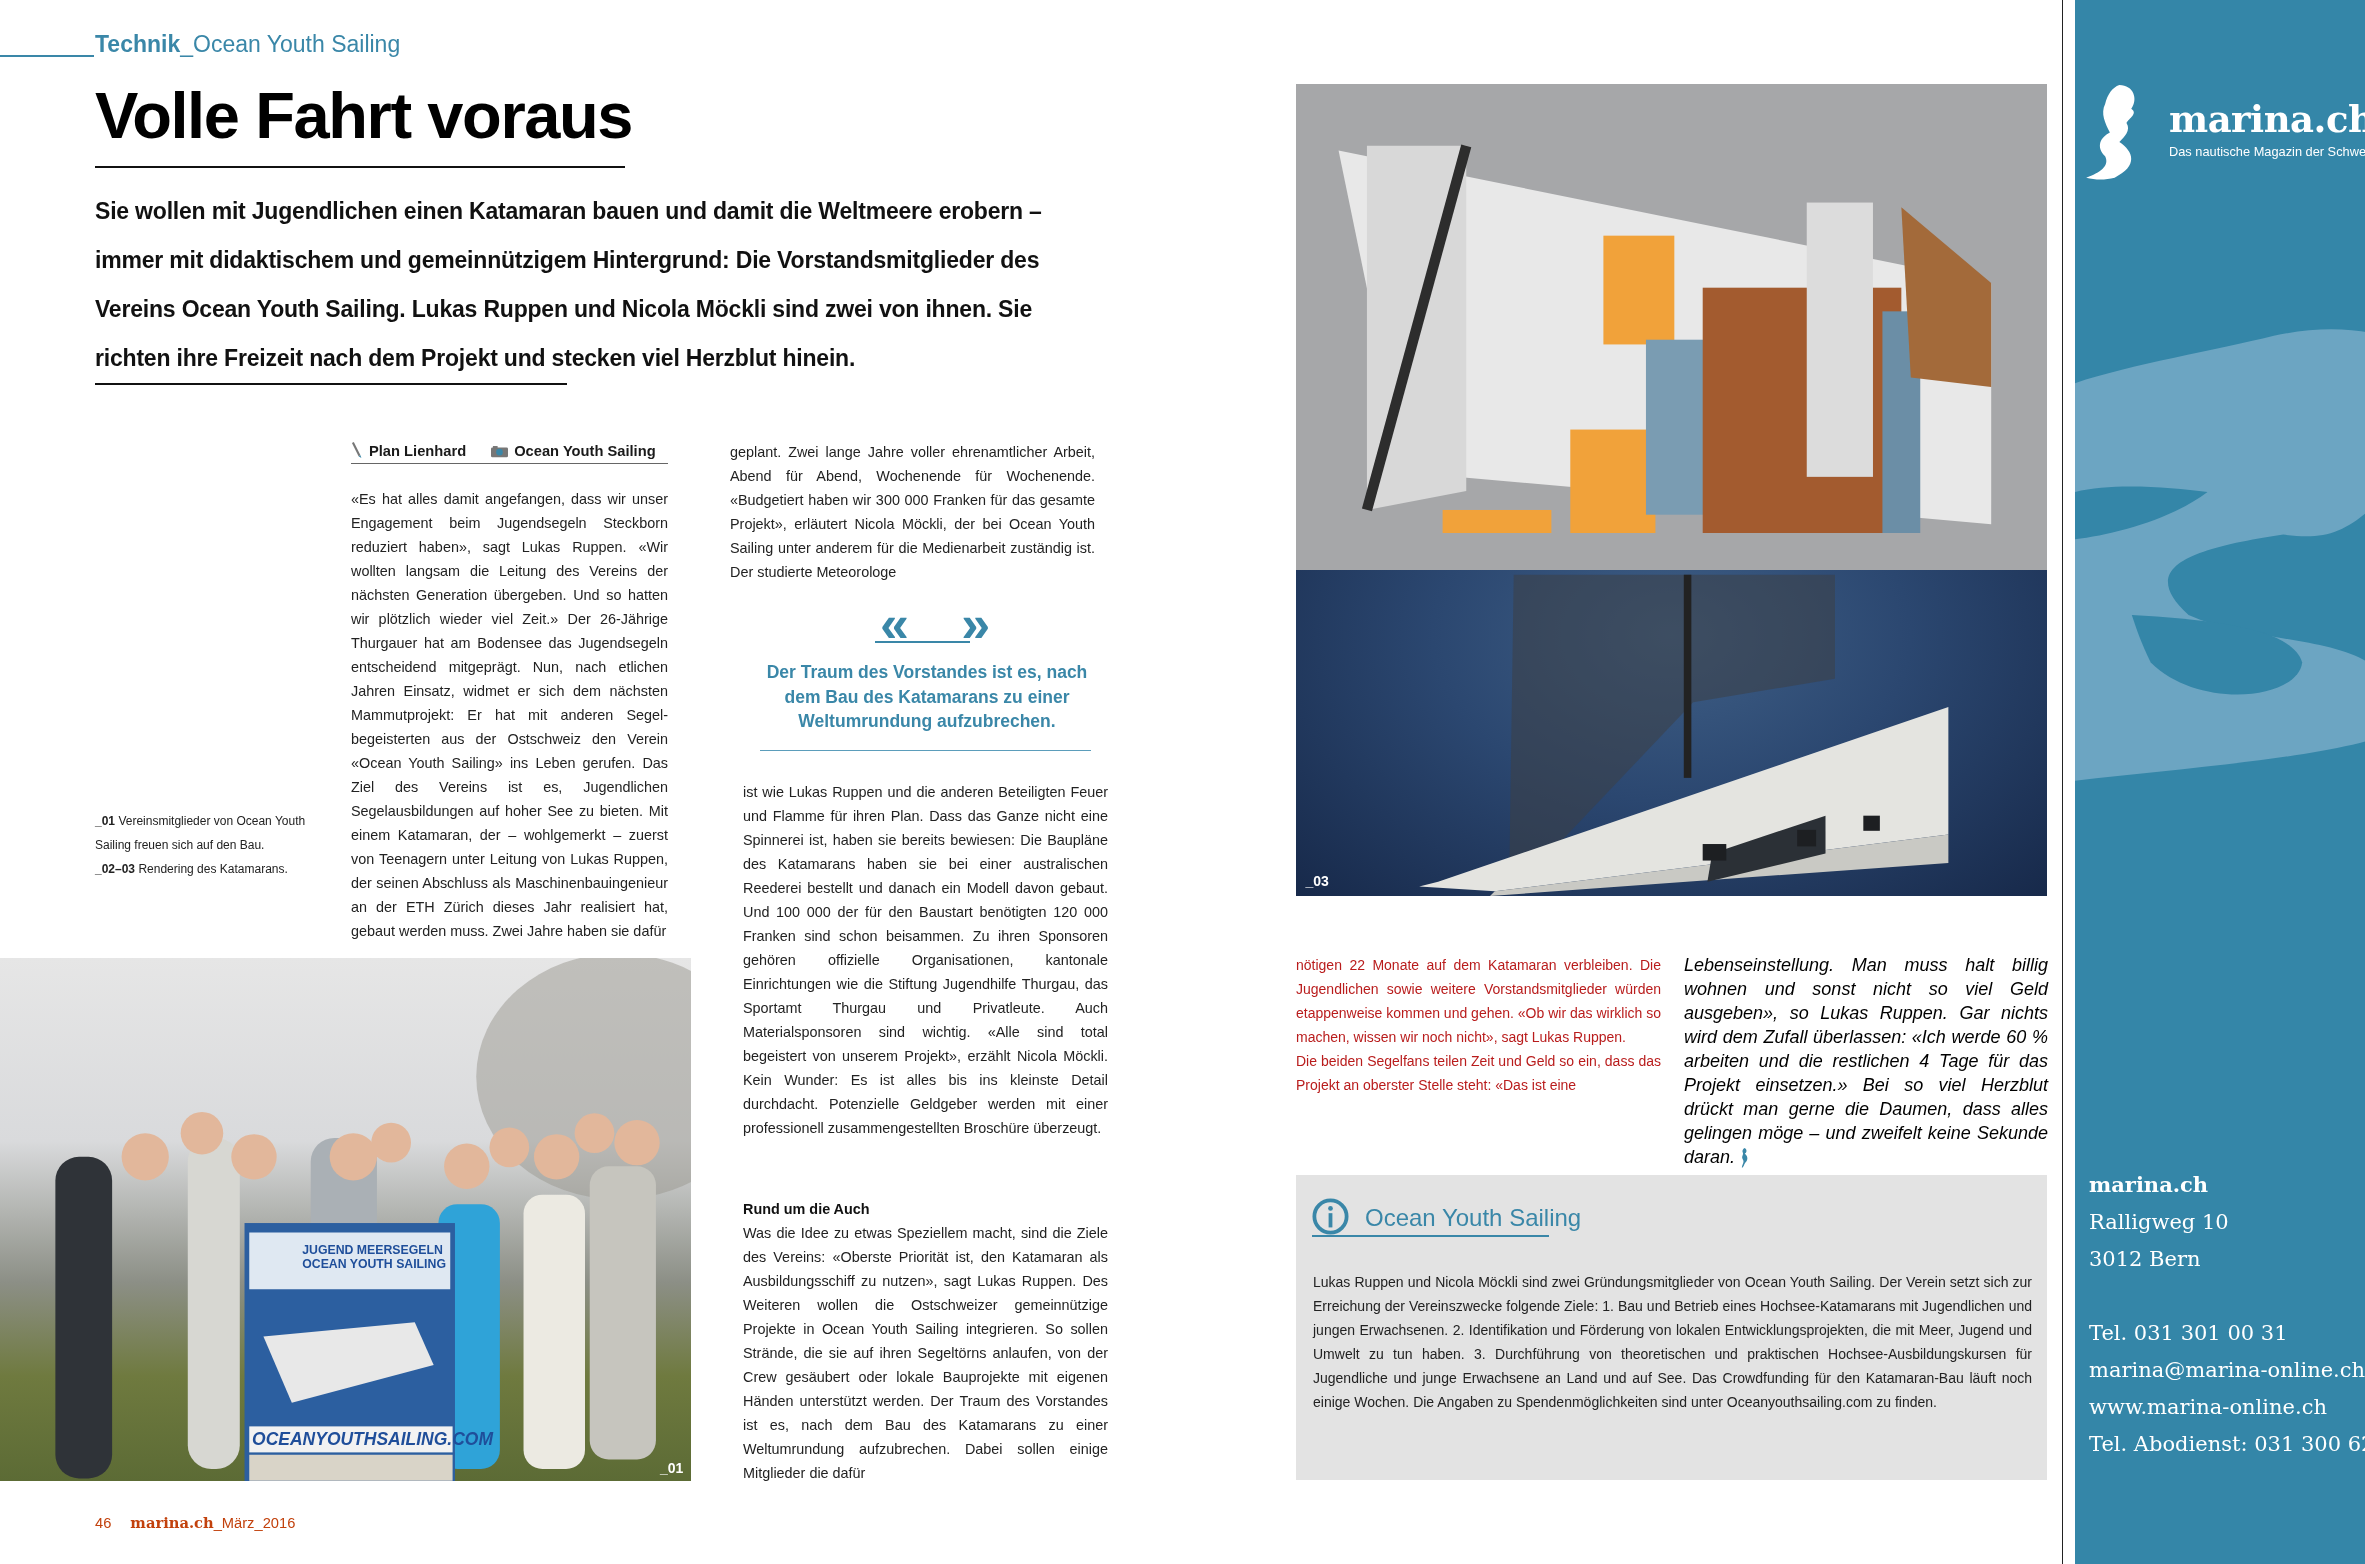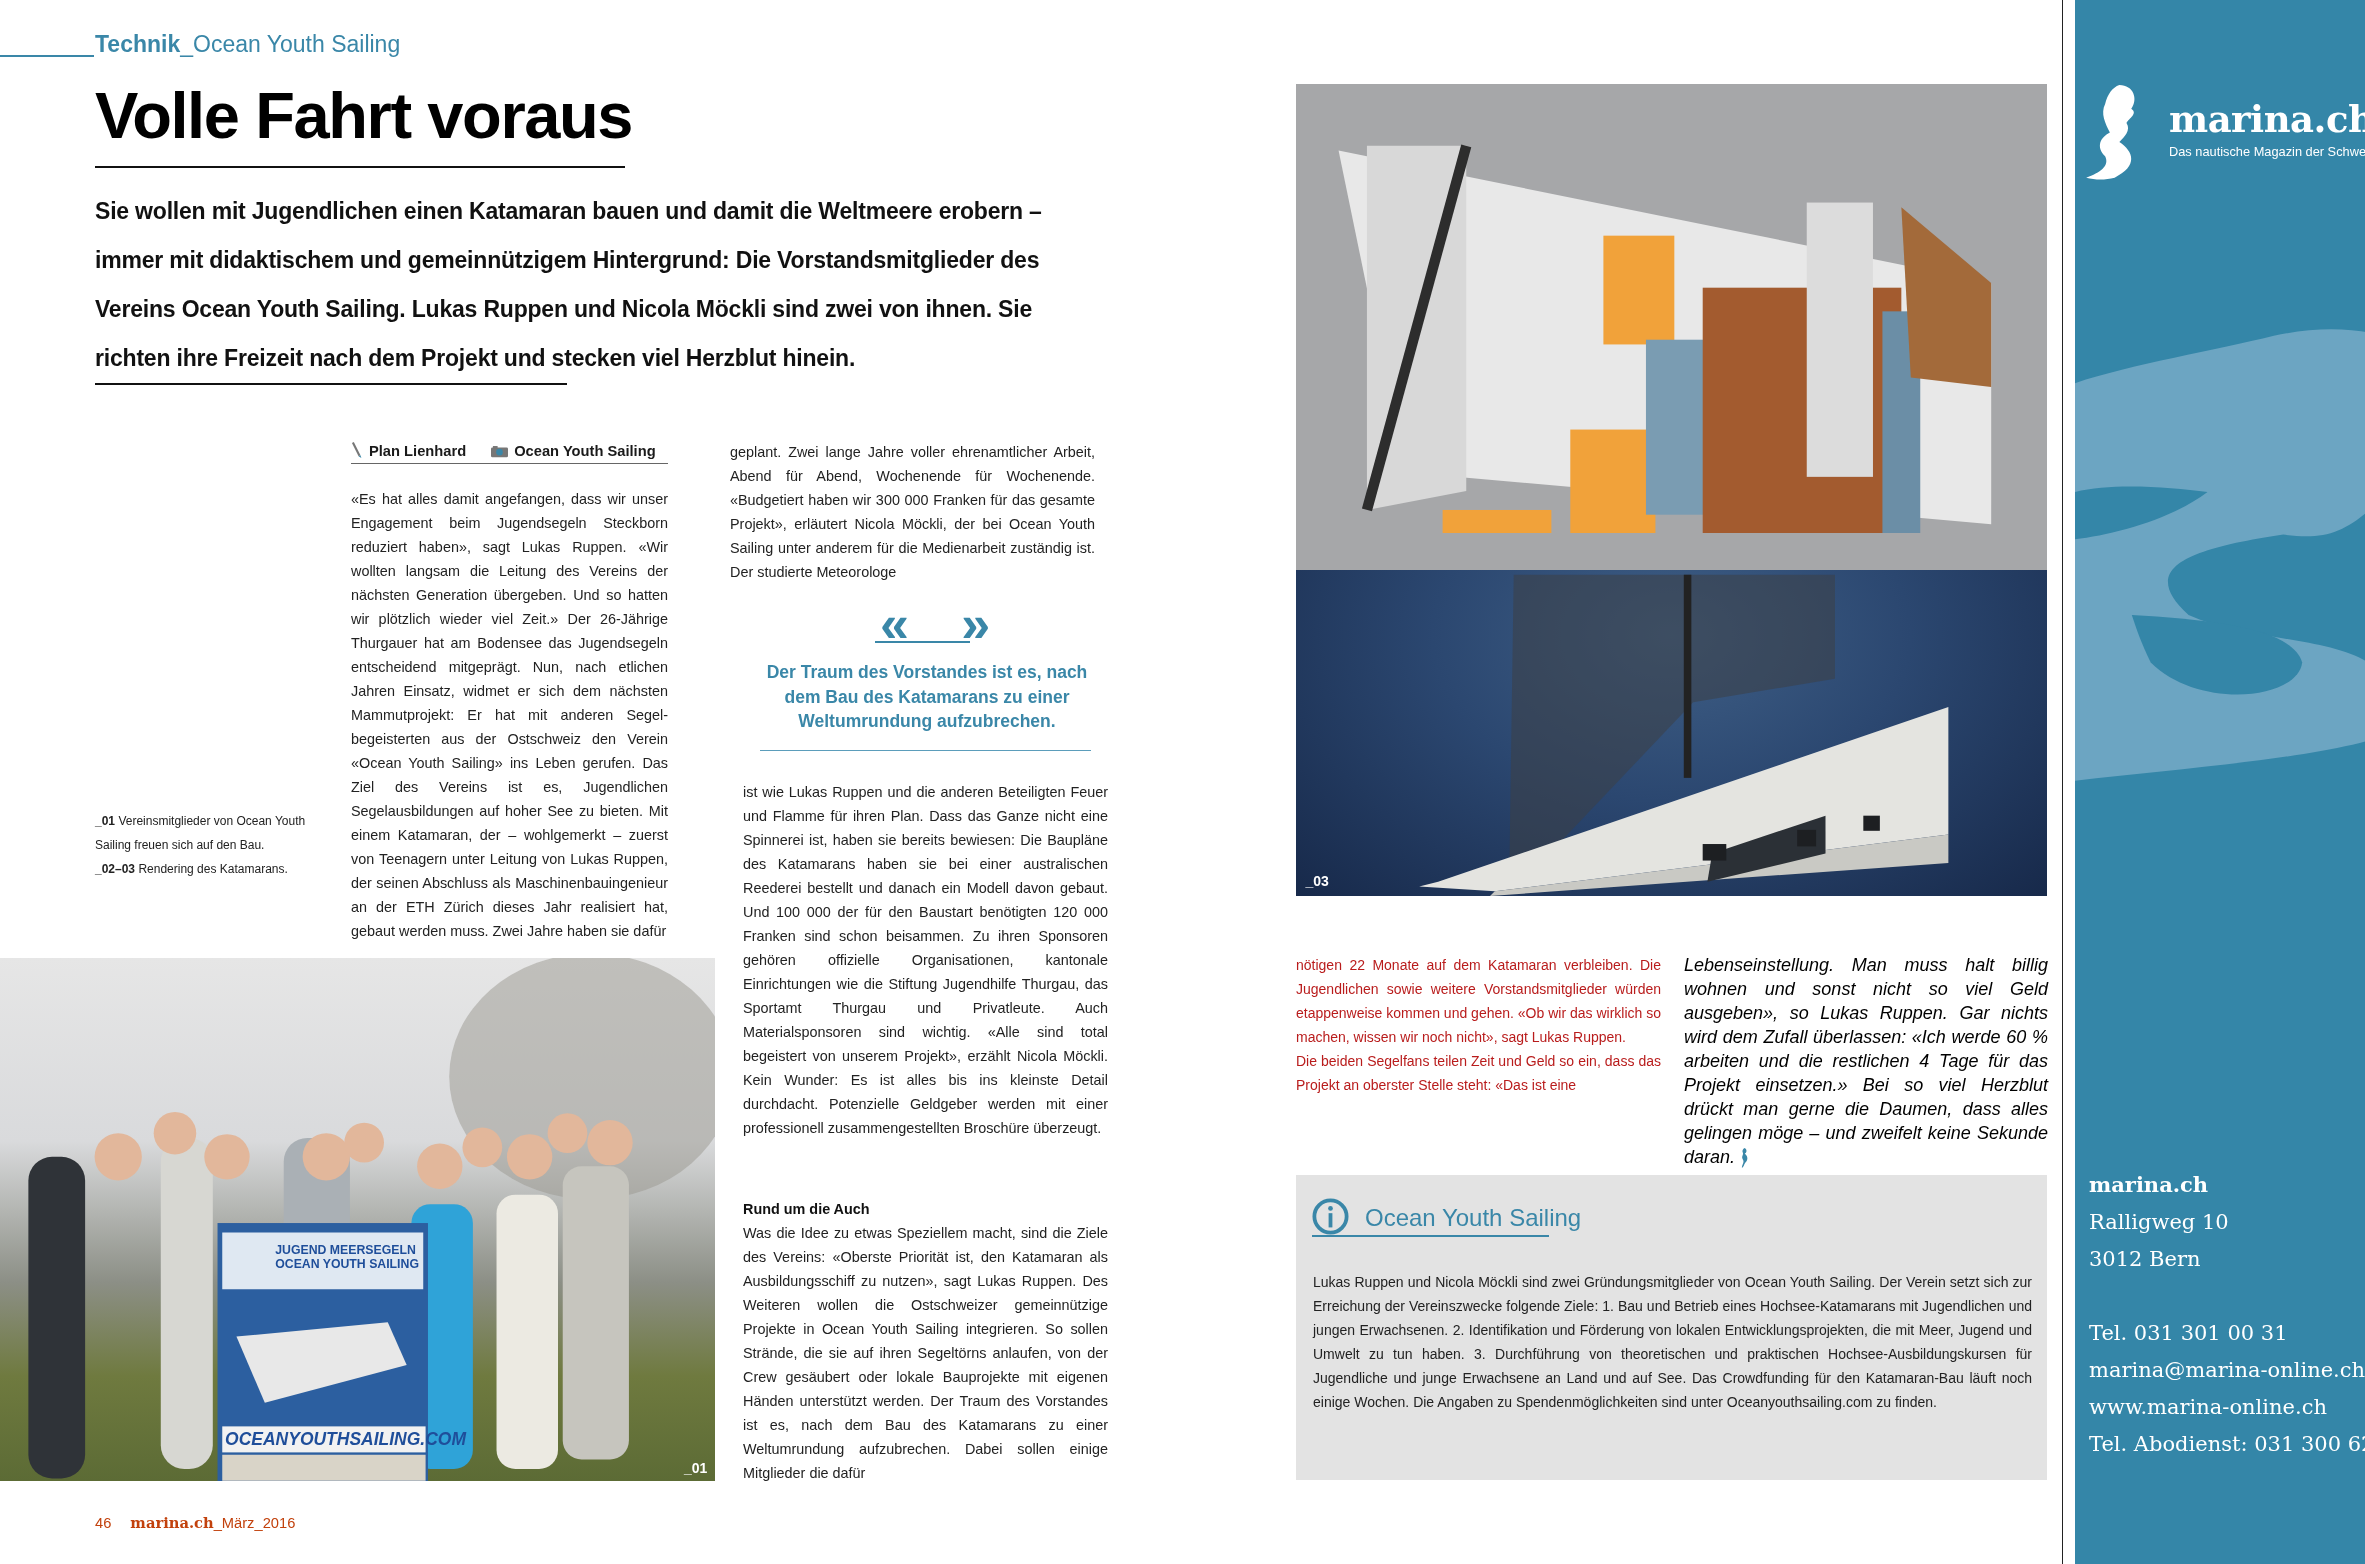--- a/index.html
+++ b/index.html
@@ -40,22 +40,22 @@
   .quote-marks { left:880px; top:598px; font-size:52px; font-weight:700; color:#3a87a8; letter-spacing:19px; line-height:1; }
   .quote-rule-top { left:875px; top:641px; width:95px; height:1.9px; background:#3a87a8; }
   .quote { left:752px; top:660px; width:350px; text-align:center; font-size:17.5px; font-weight:700; line-height:24.6px; color:#3a87a8; }
   .quote-rule-bot { left:760px; top:750px; width:331px; height:1.4px; background:#5b9dbb; }
 
   
   .captions { left:95px; top:809px; width:227px; font-size:12px; line-height:24px; color:#222; }
   .captions b { font-weight:700; }
 
   
-  .photo1 { left:0; top:958px; width:715px; height:523px; overflow:hidden;
-    background: linear-gradient(180deg,#e6e6e6 0%,#d9dadc 35%,#8c8f86 62%,#6f7a3f 80%,#5c6b35 100%); }
+  .photo1 { left:0; top:958px; width:664px; height:523px; overflow:hidden;
+    background: linear-gradient(180deg,#e6e6e6 0%,#d9dadc 35%,#8c8f86 62%,#6f7a3f 80%,#5c6b35 100%); padding-left: 27px; }
   .photo-label { color:#fff; font-size:14px; font-weight:700; }
 
   
   .render2 { left:1296px; top:84px; width:751px; height:512px; background:#a6a7a9; overflow:hidden; }
   
   .render3 { left:1296px; top:570px; width:751px; height:326px; overflow:hidden;
     background: radial-gradient(ellipse at 50% 20%, #3f5f86 0%, #2b4770 45%, #17294a 100%); }
 
   .col3 { left:1296px; top:953px; width:365px; font-size:14px; line-height:24px; color:#b91c1c; text-align:justify; }
   .col4 { left:1684px; top:953px; width:364px; font-size:18px; line-height:24px; color:#000000; text-align:justify;font-style:italic; }

